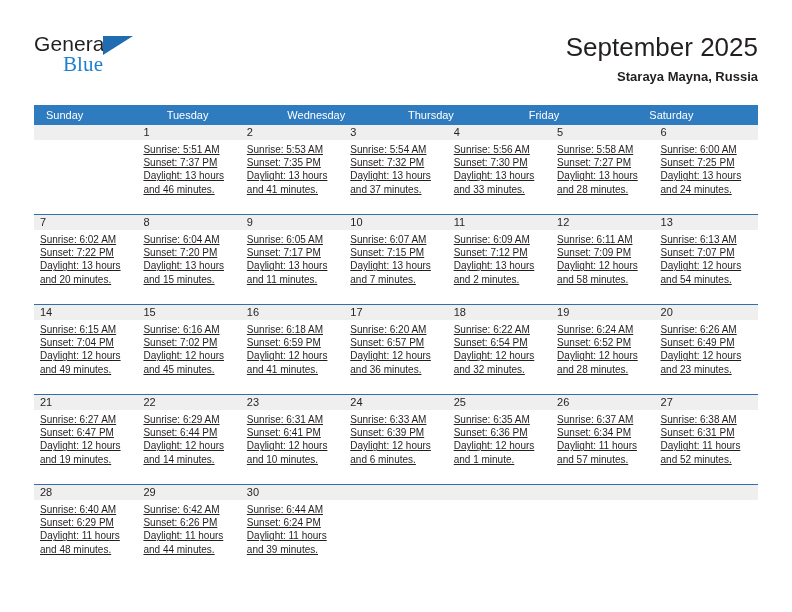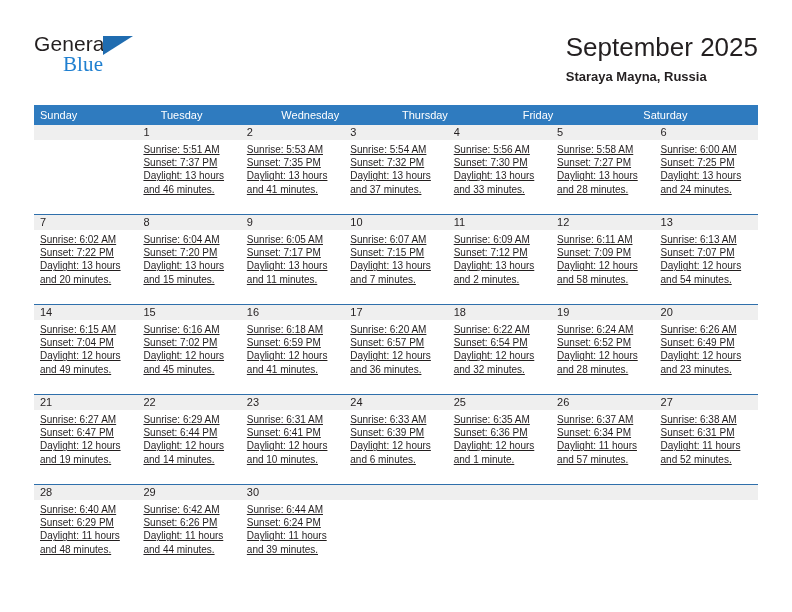--- a/index.html
+++ b/index.html
@@ -53,20 +53,21 @@
     left: 29px; top: 22px;
     font-size: 21px;
     letter-spacing: 0.1px;
     color: #1f7fd0;
     font-family: Liberation Serif, serif;
   }
 
   .title-wrap {
     position: absolute;
     right: 0; top: 0;
+    text-align: right;
   }
   .cal-title {
     font-size: 26px;
     font-weight: normal;
     color: #231f20;
     line-height: 30px;
     white-space: nowrap;
   }
   .cal-sub {
     margin-top: 7px;
@@ -90,20 +91,21 @@
     height: 20px;
   }
   .weekday {
     flex: 1 1 0;
     color: #ffffff;
     font-size: 11px;
     line-height: 20px;
     padding-left: 6px;
     white-space: nowrap;
     overflow: hidden;
+    margin-left: 6px;
   }
 
   .week {
     width: 100%;
     border-top: 1.3px solid #2f6fab;
     position: relative;
   }
   .week:first-of-type { border-top: none; }
   .week-inner {
     display: flex;

